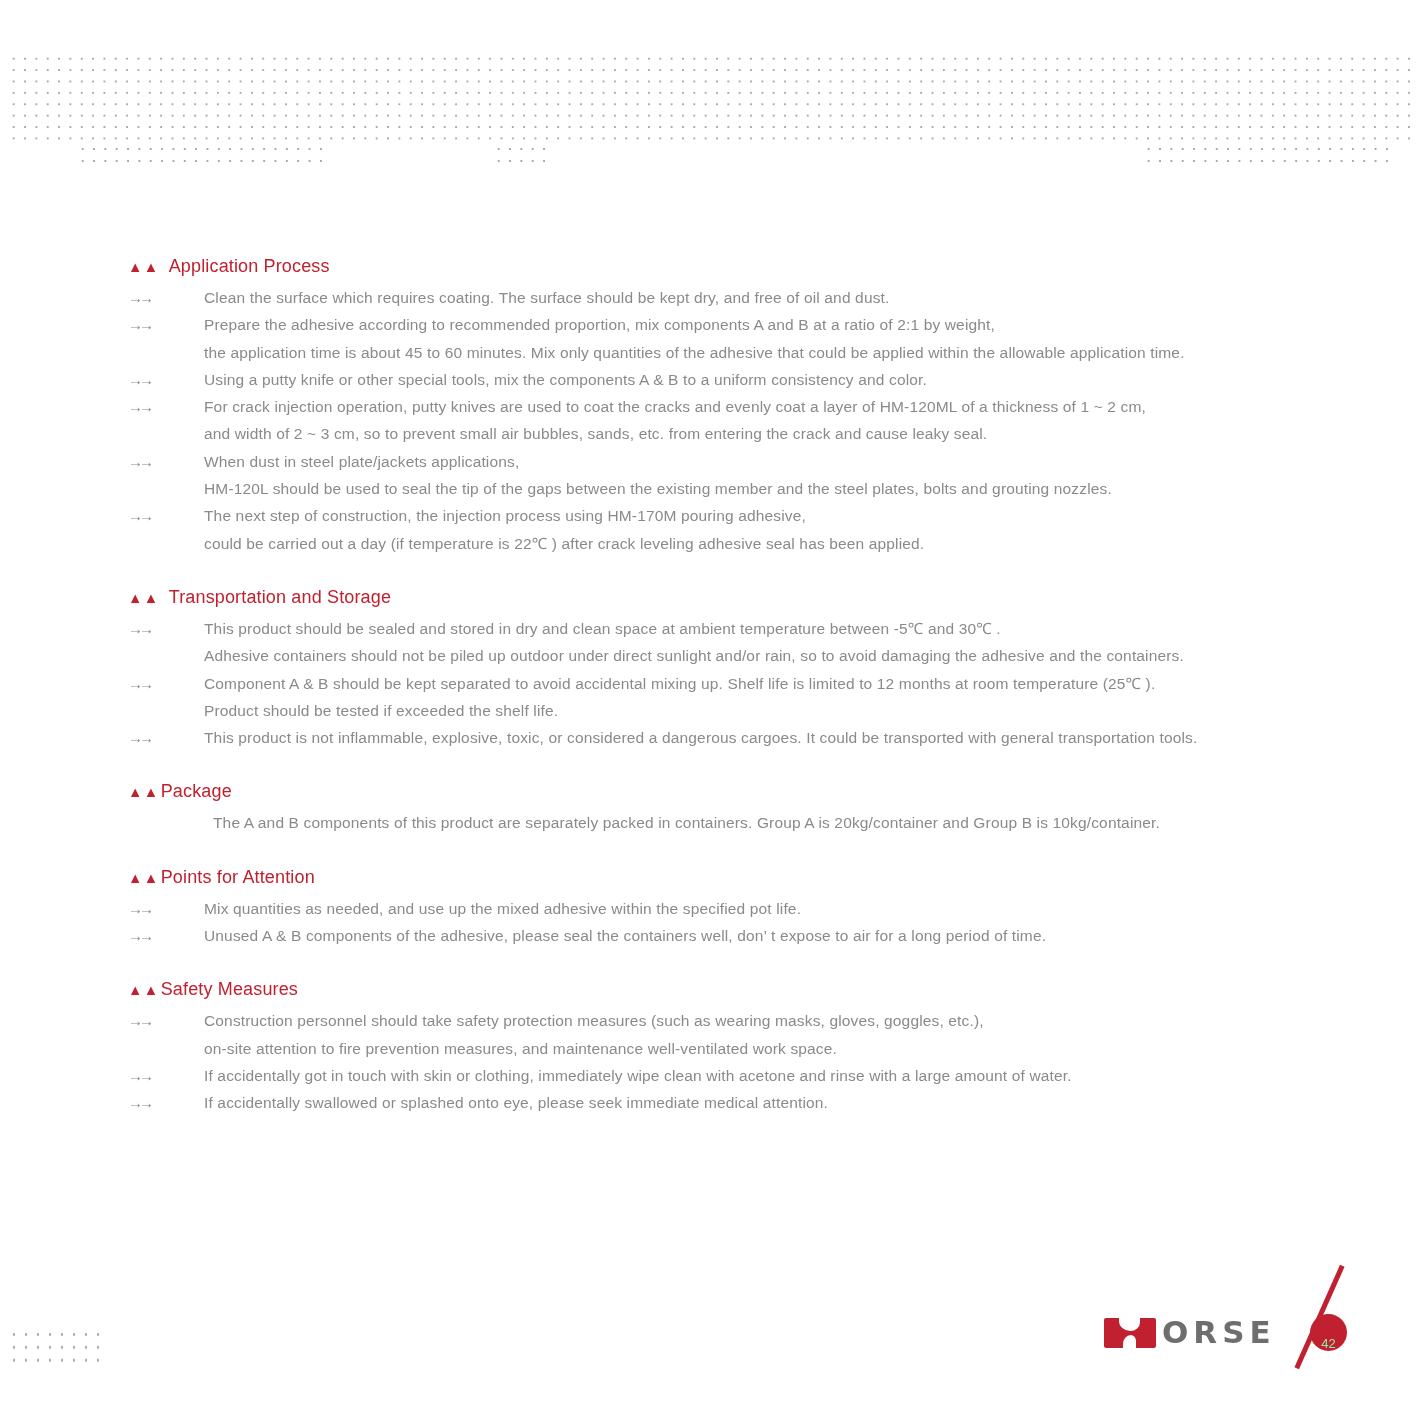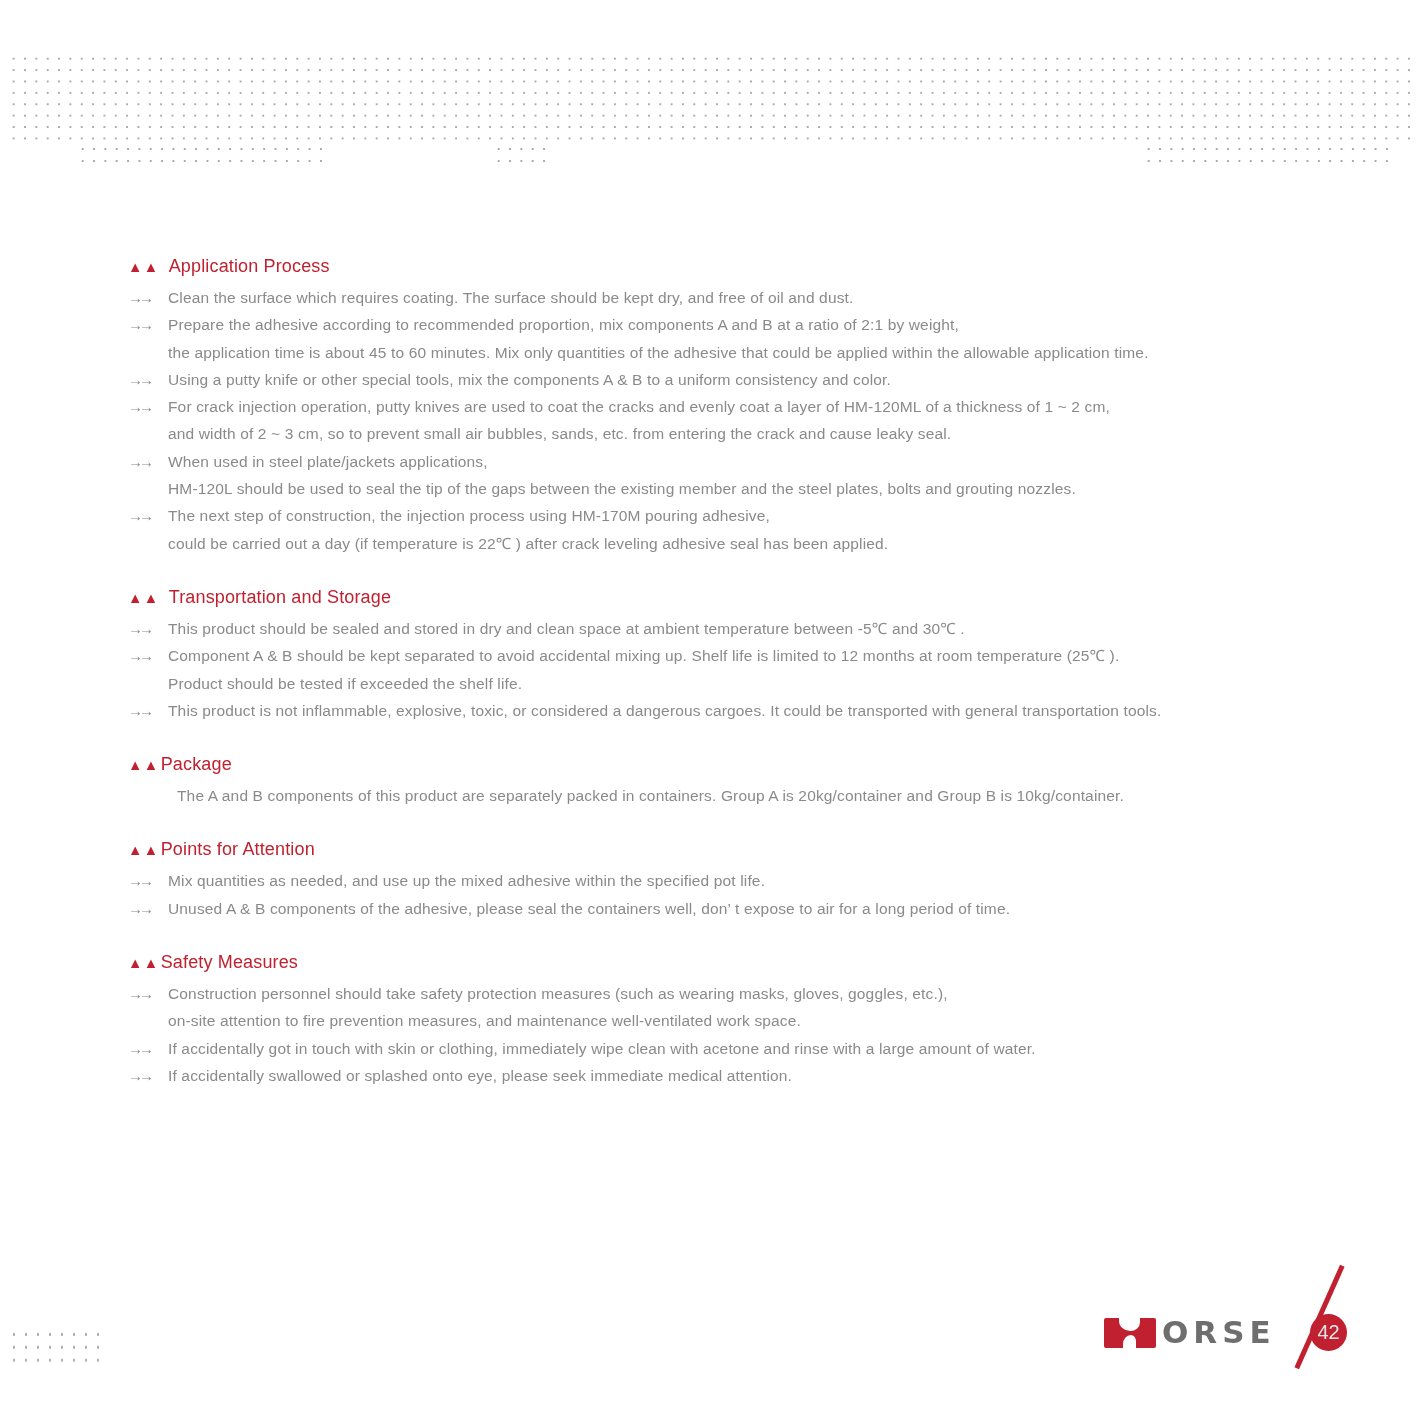--- a/index.html
+++ b/index.html
@@ -48,21 +48,21 @@
   }
   .sec-head.gap .tri { margin-right:9px; }
   .line { display:flex; line-height:27.3px; }
   .line .marker {
     flex:0 0 40px;
     letter-spacing:-4px;
     font-size:15px;
     color:#8a8a8a;
   }
   .line.indent .marker { flex-basis:49px; }
-  .line .txt { flex:1 1 auto; white-space:nowrap; }
+  .line .txt { flex:1 1 auto; white-space:nowrap;margin-left:36px; }
 
   
   #footer-logo { position:absolute; left:1104px; top:1318px; display:flex; align-items:center; }
   #logo-h {
     position:relative;
     width:52px; height:30px;
     background:#c0202f;
     border-radius:2px;
     overflow:hidden;
     margin-right:6px;
@@ -93,23 +93,23 @@
     transform:rotate(24deg);
     transform-origin:center;
     z-index:1;
   }
   #page-badge {
     position:absolute;
     left:1310px; top:1314px;
     width:37px; height:37px;
     border-radius:50%;
     background:#c0202f;
-    color:#e5e5e5;
-    font-size:20px;
-    display:flex; align-items:center; justify-content:center;
+    color:#86efac;
+    font-size:13px;
+    display:flex; align-items:flex-end; justify-content:center;
     z-index:2;
   }
 </style>
 </head>
 <body>
 
 <div class="dotgrid" id="dots-main"></div>
 <div class="dotgrid dots-ext" id="dots-ext-left"></div>
 <div class="dotgrid dots-ext" id="dots-ext-mid"></div>
 <div class="dotgrid dots-ext" id="dots-ext-right"></div>
@@ -148,21 +148,21 @@
   </div>
 
   <div class="line">
     <span class="marker"></span>
     <span class="txt">and width of 2 ~ 3 cm, so to prevent small air bubbles, sands, etc. from entering the crack and cause leaky seal.</span>
   </div>
 
 
   <div class="line">
     <span class="marker">→→</span>
-    <span class="txt">When used in steel plate/jackets applications,</span>
+    <span class="txt">When dust in steel plate/jackets applications,</span>
   </div>
 
   <div class="line">
     <span class="marker"></span>
     <span class="txt">HM-120L should be used to seal the tip of the gaps between the existing member and the steel plates, bolts and grouting nozzles.</span>
   </div>
 
   <div class="line">
     <span class="marker">→→</span>
     <span class="txt">The next step of construction, the injection process using HM-170M pouring adhesive,</span>
@@ -179,20 +179,24 @@
     <h2 class="sec-head gap">
       <span class="tri">▲▲</span>
       <span class="sec-title">Transportation and Storage</span>
     </h2>
     <div class="lines">
   <div class="line">
     <span class="marker">→→</span>
     <span class="txt">This product should be sealed and stored in dry and clean space at ambient temperature between -5℃  and 30℃ .</span>
   </div>
 
+  <div class="line">
+    <span class="marker"></span>
+    <span class="txt">Adhesive containers should not be piled up outdoor under direct sunlight and/or rain, so to avoid damaging the adhesive and the containers.</span>
+  </div>
 
   <div class="line">
     <span class="marker">→→</span>
     <span class="txt">Component A &amp; B should be kept separated to avoid accidental mixing up. Shelf life is limited to 12 months at room temperature (25℃ ).</span>
   </div>
 
   <div class="line">
     <span class="marker"></span>
     <span class="txt">Product should be tested if exceeded the shelf life.</span>
   </div>

